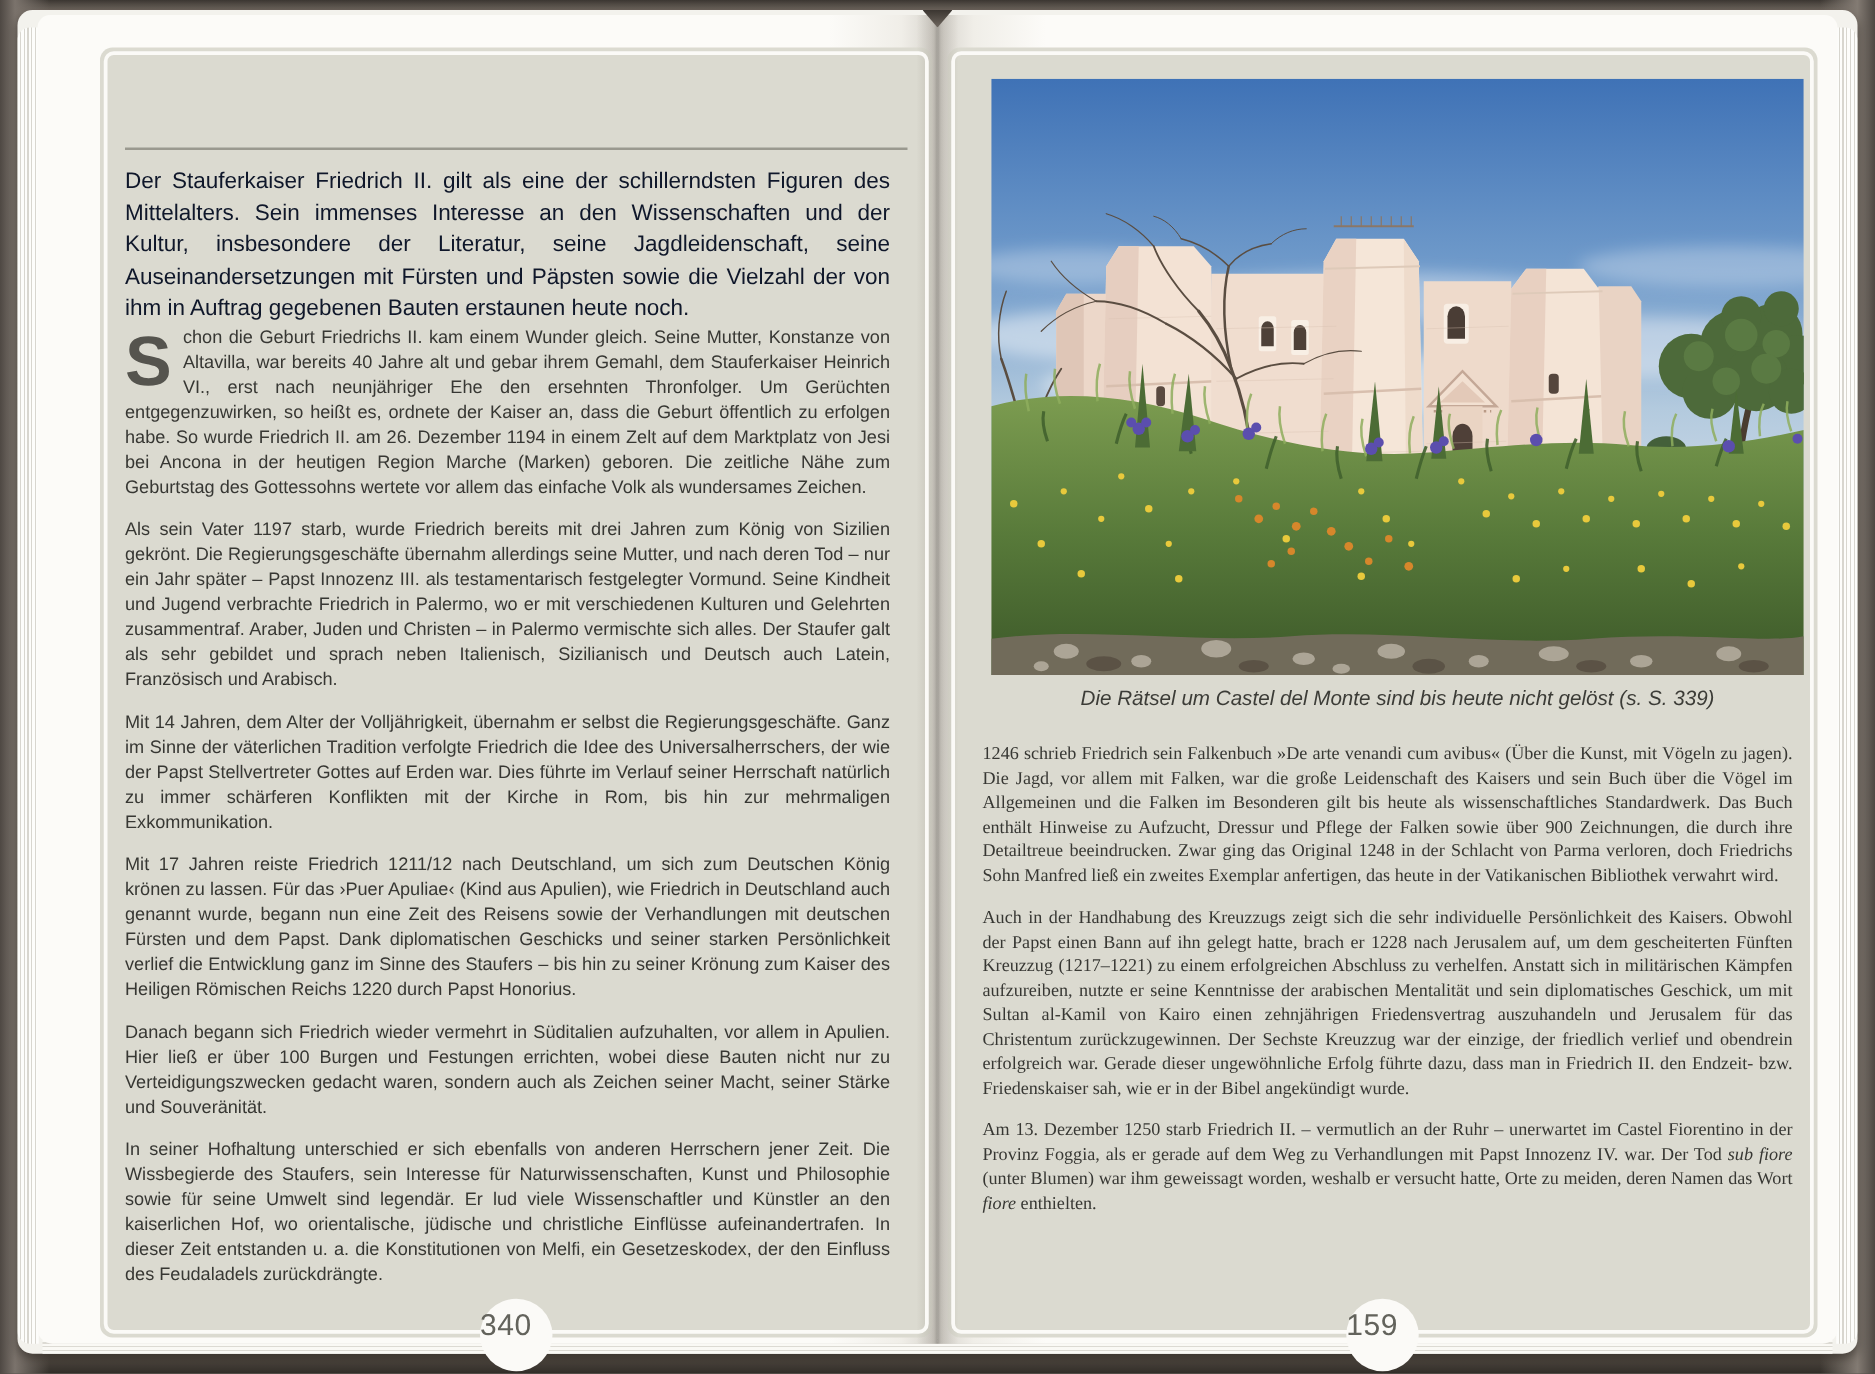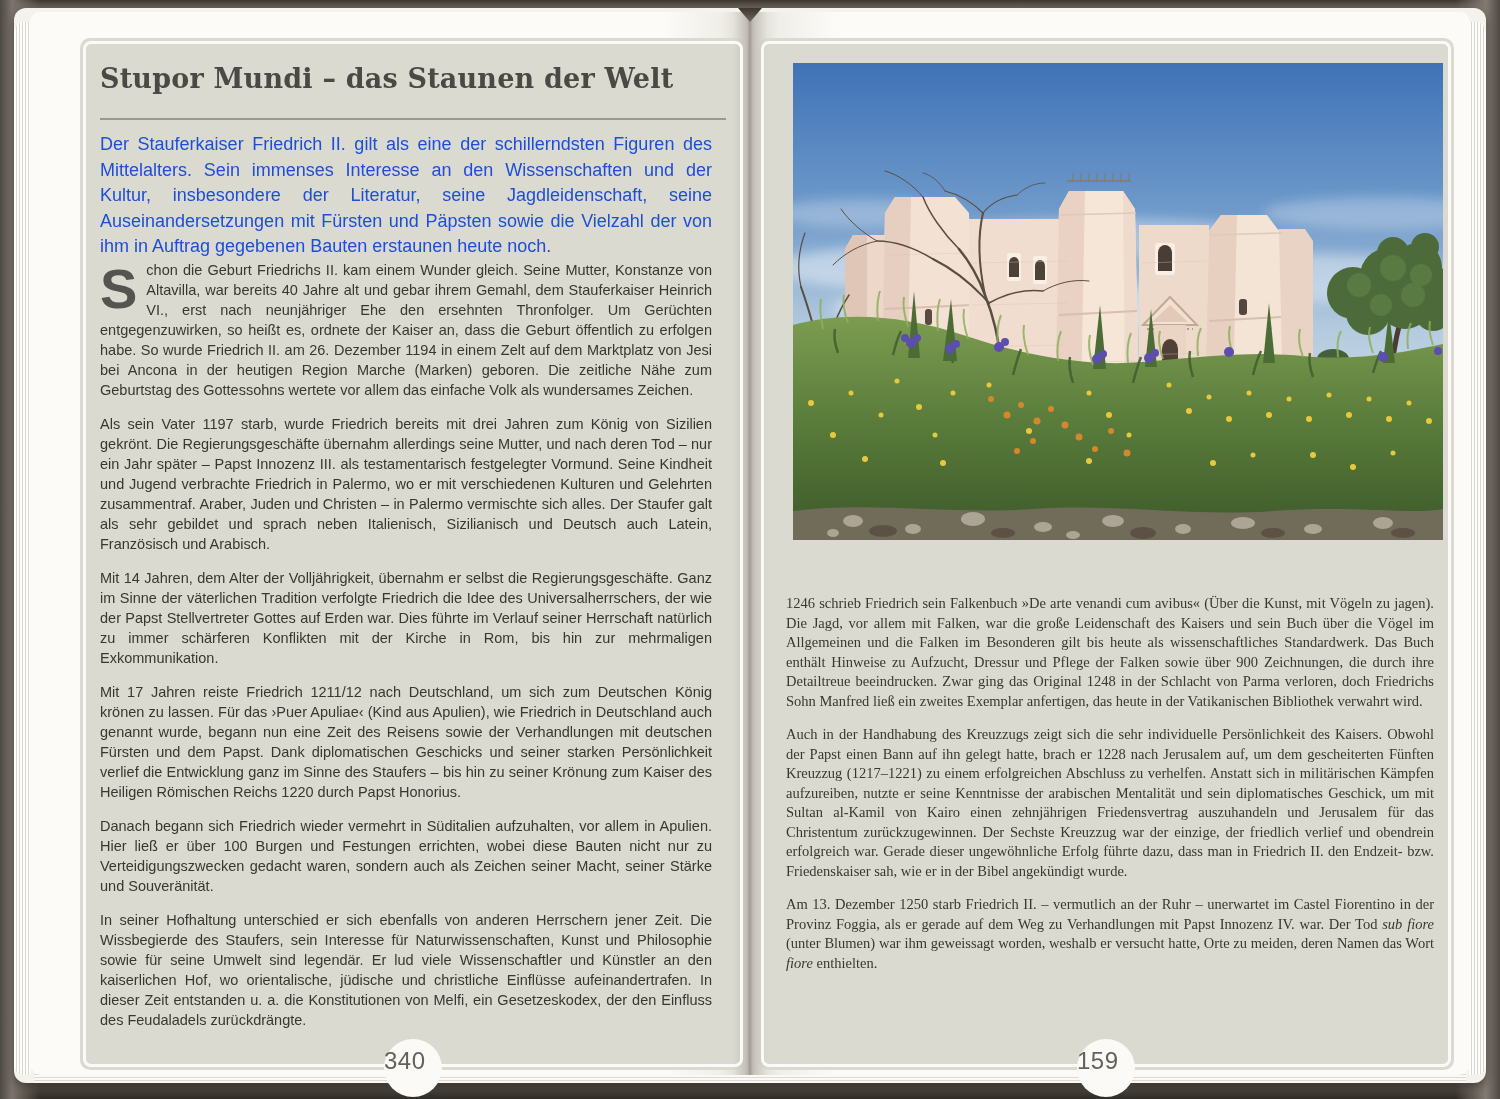--- a/index.html
+++ b/index.html
@@ -39,21 +39,21 @@
   .panel{position:absolute;background:#dbdad0;border-radius:10px;}
   .panel::before{content:"";position:absolute;inset:3px;border:3px solid #fbfaf7;border-radius:8px;pointer-events:none;z-index:3;}
   .page-left  .panel{left:50px;top:26px;width:666px;height:1032px;}
   .page-right .panel{left:8px; top:26px;width:696px;height:1032px;}
   
   .title{position:absolute;left:20px;top:24px;width:628px;margin:0;
     font-family:"DejaVu Serif",serif;font-weight:700;font-size:27px;line-height:34px;
     color:#4a4945;letter-spacing:.2px;}
   .title-rule{position:absolute;left:20px;top:80px;width:626px;height:2px;background:#9a998f;}
   .intro{position:absolute;left:20px;top:94px;width:612px;margin:0;
-    font-size:18px;line-height:25.5px;color:#1d4ed8;text-align:justify;hyphens:auto;}
+    font-size:18px;line-height:25.5px;color:#0f172a;text-align:justify;hyphens:auto;}
   .column{position:absolute;text-align:justify;color:#373733;hyphens:auto;}
   .left-col{left:20px;top:222px;width:612px;font-size:14.5px;line-height:20px;}
   .right-col{left:28px;top:556px;width:648px;font-size:14.5px;line-height:19.5px;font-family:Liberation Serif, serif;}
   .column p{margin:0 0 14px 0;}
   .dropcap{float:left;font-weight:bold;font-size:56px;line-height:48px;
     padding:5px 9px 0 0;color:#55544e;}
   
   .photo{position:absolute;left:35px;top:25px;width:650px;height:477px;display:block;}
   .caption{position:absolute;left:35px;top:512px;width:650px;margin:0;text-align:center;
     font-style:italic;font-size:16.5px;color:#3c3c37;}
@@ -71,21 +71,20 @@
 
 <div class="book">
   <div class="cover"></div>
   <div class="sheet-block"></div>
   <div class="edge-lines left"></div>
   <div class="edge-lines right"></div>
   <div class="edge-lines bottom"></div>
 
   <div class="page page-left">
     <div class="panel">
-      <h1 class="title">Stupor Mundi – das Staunen der Welt</h1>
       <div class="title-rule"></div>
       <p class="intro">Der Stauferkaiser Friedrich II. gilt als eine der schillerndsten Figuren des Mittelalters. Sein immenses Interesse an den Wissenschaften und der Kultur, insbesondere der Literatur, seine Jagdleidenschaft, seine Auseinandersetzungen mit Fürsten und Päpsten sowie die Vielzahl der von ihm in Auftrag gegebenen Bauten erstaunen heute noch.</p>
       <div class="column left-col" id="left-paragraphs">
           <p><span class="dropcap">S</span>chon die Geburt Friedrichs II. kam einem Wunder gleich. Seine Mutter, Konstanze von Altavilla, war bereits 40 Jahre alt und gebar ihrem Gemahl, dem Stauferkaiser Heinrich VI., erst nach neunjähriger Ehe den ersehnten Thronfolger. Um Gerüchten entgegenzuwirken, so heißt es, ordnete der Kaiser an, dass die Geburt öffentlich zu erfolgen habe. So wurde Friedrich II. am 26. Dezember 1194 in einem Zelt auf dem Marktplatz von Jesi bei Ancona in der heutigen Region Marche (Marken) geboren. Die zeitliche Nähe zum Geburtstag des Gottessohns wertete vor allem das einfache Volk als wundersames Zeichen.</p>
           <p>Als sein Vater 1197 starb, wurde Friedrich bereits mit drei Jahren zum König von Sizilien gekrönt. Die Regierungsgeschäfte übernahm allerdings seine Mutter, und nach deren Tod – nur ein Jahr später – Papst Innozenz III. als testamentarisch festgelegter Vormund. Seine Kindheit und Jugend verbrachte Friedrich in Palermo, wo er mit verschiedenen Kulturen und Gelehrten zusammentraf. Araber, Juden und Christen – in Palermo vermischte sich alles. Der Staufer galt als sehr gebildet und sprach neben Italienisch, Sizilianisch und Deutsch auch Latein, Französisch und Arabisch.</p>
           <p>Mit 14 Jahren, dem Alter der Volljährigkeit, übernahm er selbst die Regierungsgeschäfte. Ganz im Sinne der väterlichen Tradition verfolgte Friedrich die Idee des Universalherrschers, der wie der Papst Stellvertreter Gottes auf Erden war. Dies führte im Verlauf seiner Herrschaft natürlich zu immer schärferen Konflikten mit der Kirche in Rom, bis hin zur mehrmaligen Exkommunikation.</p>
           <p>Mit 17 Jahren reiste Friedrich 1211/12 nach Deutschland, um sich zum Deutschen König krönen zu lassen. Für das ›Puer Apuliae‹ (Kind aus Apulien), wie Friedrich in Deutschland auch genannt wurde, begann nun eine Zeit des Reisens sowie der Verhandlungen mit deutschen Fürsten und dem Papst. Dank diplomatischen Geschicks und seiner starken Persönlichkeit verlief die Entwicklung ganz im Sinne des Staufers – bis hin zu seiner Krönung zum Kaiser des Heiligen Römischen Reichs 1220 durch Papst Honorius.</p>
           <p>Danach begann sich Friedrich wieder vermehrt in Süditalien aufzuhalten, vor allem in Apulien. Hier ließ er über 100 Burgen und Festungen errichten, wobei diese Bauten nicht nur zu Verteidigungszwecken gedacht waren, sondern auch als Zeichen seiner Macht, seiner Stärke und Souveränität.</p>
           <p>In seiner Hofhaltung unterschied er sich ebenfalls von anderen Herrschern jener Zeit. Die Wissbegierde des Staufers, sein Interesse für Naturwissenschaften, Kunst und Philosophie sowie für seine Umwelt sind legendär. Er lud viele Wissenschaftler und Künstler an den kaiserlichen Hof, wo orientalische, jüdische und christliche Einflüsse aufeinandertrafen. In dieser Zeit entstanden u. a. die Konstitutionen von Melfi, ein Gesetzeskodex, der den Einfluss des Feudaladels zurückdrängte.</p>
         </div>
@@ -361,20 +360,21 @@
           <g fill="#564d41" opacity=".8">
             <ellipse cx="90" cy="468" rx="14" ry="6"></ellipse>
               <ellipse cx="210" cy="470" rx="12" ry="5"></ellipse>
             <ellipse cx="350" cy="470" rx="13" ry="6"></ellipse>
               <ellipse cx="480" cy="470" rx="12" ry="5"></ellipse>
             <ellipse cx="610" cy="470" rx="12" ry="5"></ellipse>
           </g>
         </g>
       </svg>
 
+      <p class="caption">Die Rätsel um Castel del Monte sind bis heute nicht gelöst (s. S. 339)</p>
       <div class="column right-col" id="right-paragraphs">
           <p><span>1246 schrieb Friedrich sein Falkenbuch »De arte venandi cum avibus« (Über die Kunst, mit Vögeln zu jagen). Die Jagd, vor allem mit Falken, war die große Leidenschaft des Kaisers und sein Buch über die Vögel im Allgemeinen und die Falken im Besonderen gilt bis heute als wissenschaftliches Standardwerk. Das Buch enthält Hinweise zu Aufzucht, Dressur und Pflege der Falken sowie über 900 Zeichnungen, die durch ihre Detailtreue beeindrucken. Zwar ging das Original 1248 in der Schlacht von Parma verloren, doch Friedrichs Sohn Manfred ließ ein zweites Exemplar anfertigen, das heute in der Vatikanischen Bibliothek verwahrt wird.</span></p>
           <p><span>Auch in der Handhabung des Kreuzzugs zeigt sich die sehr individuelle Persönlichkeit des Kaisers. Obwohl der Papst einen Bann auf ihn gelegt hatte, brach er 1228 nach Jerusalem auf, um dem gescheiterten Fünften Kreuzzug (1217–1221) zu einem erfolgreichen Abschluss zu verhelfen. Anstatt sich in militärischen Kämpfen aufzureiben, nutzte er seine Kenntnisse der arabischen Mentalität und sein diplomatisches Geschick, um mit Sultan al-Kamil von Kairo einen zehnjährigen Friedensvertrag auszuhandeln und Jerusalem für das Christentum zurückzugewinnen. Der Sechste Kreuzzug war der einzige, der friedlich verlief und obendrein erfolgreich war. Gerade dieser ungewöhnliche Erfolg führte dazu, dass man in Friedrich II. den Endzeit- bzw. Friedenskaiser sah, wie er in der Bibel angekündigt wurde.</span></p>
           <p><span>Am 13. Dezember 1250 starb Friedrich II. – vermutlich an der Ruhr – unerwartet im Castel Fiorentino in der Provinz Foggia, als er gerade auf dem Weg zu Verhandlungen mit Papst Innozenz IV. war. Der Tod </span><i>sub fiore</i><span> (unter Blumen) war ihm geweissagt worden, weshalb er versucht hatte, Orte zu meiden, deren Namen das Wort </span><i>fiore</i><span> enthielten.</span></p>
         </div>
       <div class="badge">
         <span>159</span>
       </div>
     </div>
   </div>

